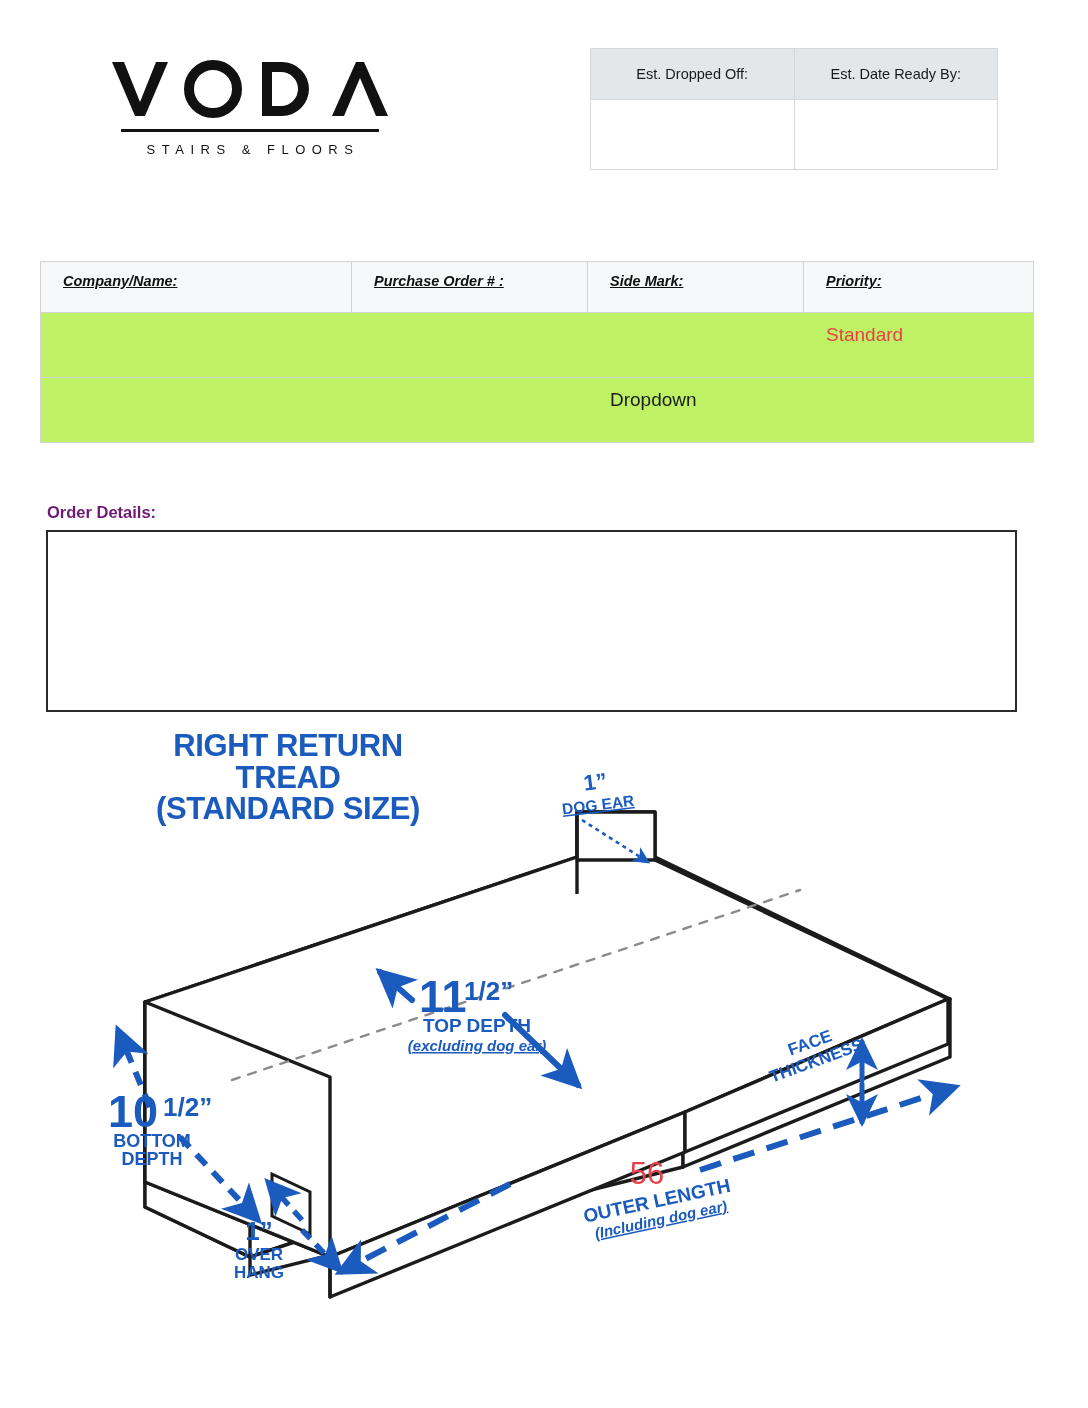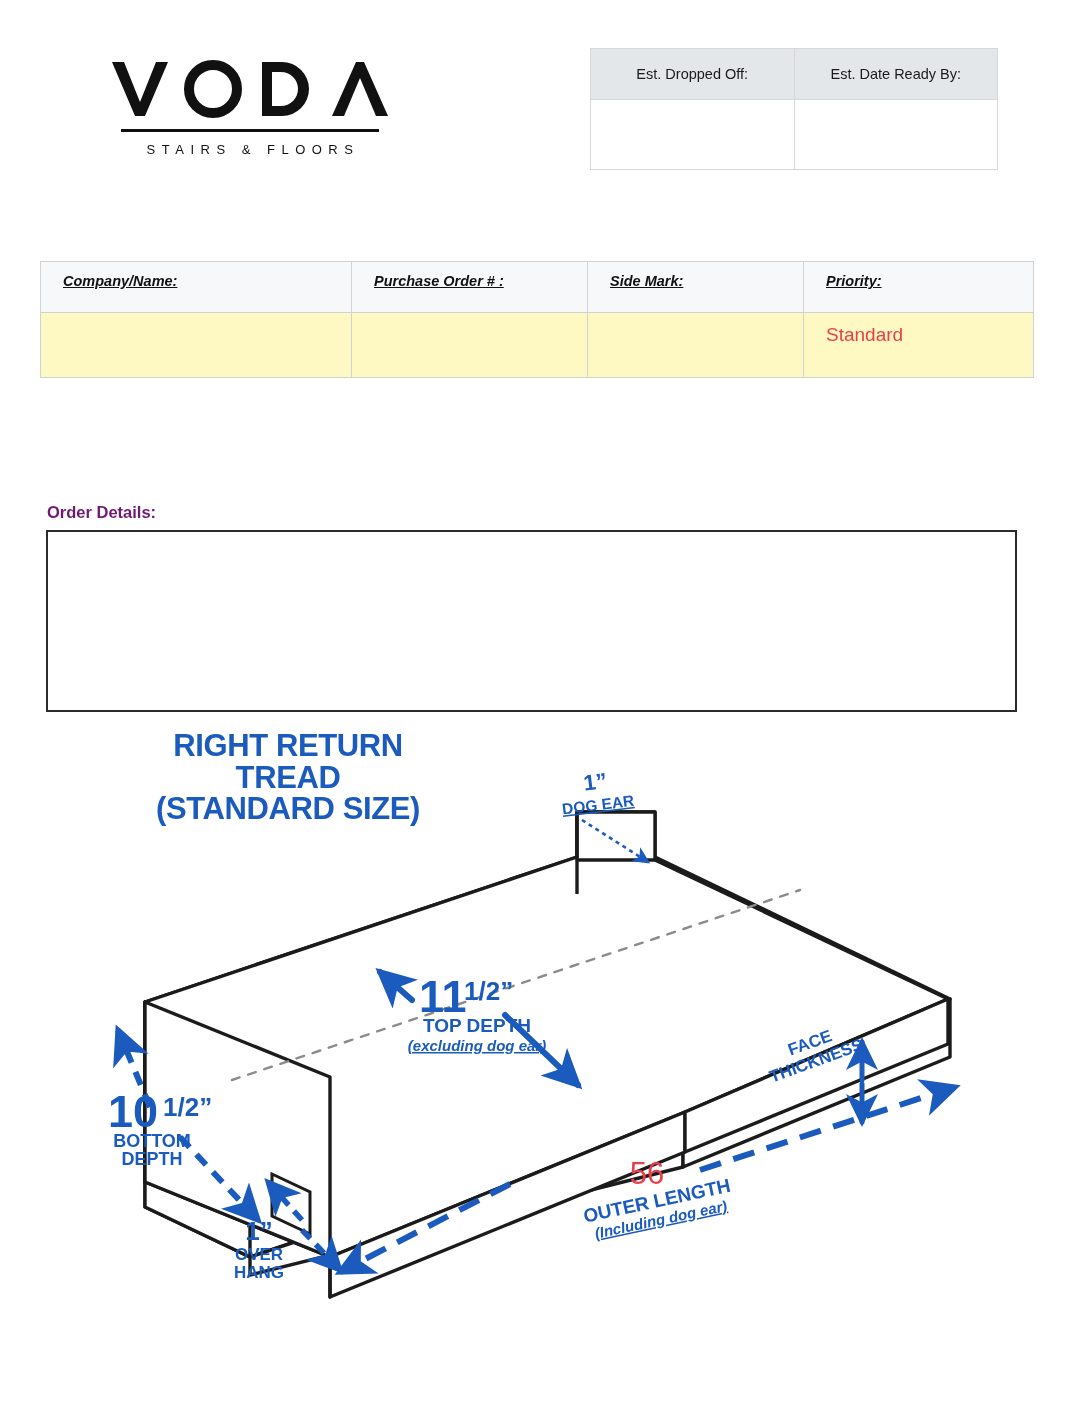--- a/index.html
+++ b/index.html
@@ -82,21 +82,21 @@
     border: 1px solid #d0d2d4;
     padding: 0 0 0 22px;
     vertical-align: top;
   }
   .info-table td.hdr {
     background: #f6f8f9;
     height: 40px;
     padding-top: 10px;
   }
   .info-table td.val {
-    background: #fef9c3;
+    background: #bef264;
     height: 53px;
     padding-top: 11px;
   }
   .hdr-label {
     font-size: 14.5px;
     font-weight: bold;
     font-style: italic;
     text-decoration: underline;
     color: #111;
     white-space: nowrap;
@@ -197,20 +197,26 @@
     <td class="hdr"><span class="hdr-label">Purchase Order # :</span></td>
     <td class="hdr"><span class="hdr-label">Side Mark:</span></td>
     <td class="hdr"><span class="hdr-label">Priority:</span></td>
   </tr>
   <tr>
     <td class="val"><span class="val-text"></span></td>
     <td class="val"><span class="val-text"></span></td>
     <td class="val"><span class="val-text"></span></td>
     <td class="val"><span class="val-text priority">Standard</span></td>
   </tr>
+  <tr>
+    <td class="val"><span class="val-text"></span></td>
+    <td class="val"><span class="val-text"></span></td>
+    <td class="val"><span class="val-text">Dropdown</span></td>
+    <td class="val"><span class="val-text"></span></td>
+  </tr>
 </tbody>
   </table>
 
 <div class="order-details-label">Order Details:</div>
 <div class="order-details-box"></div>
 
 <div class="diagram">
   <div class="diagram-title">
     <span>RIGHT RETURN</span>
     <span>TREAD</span>

